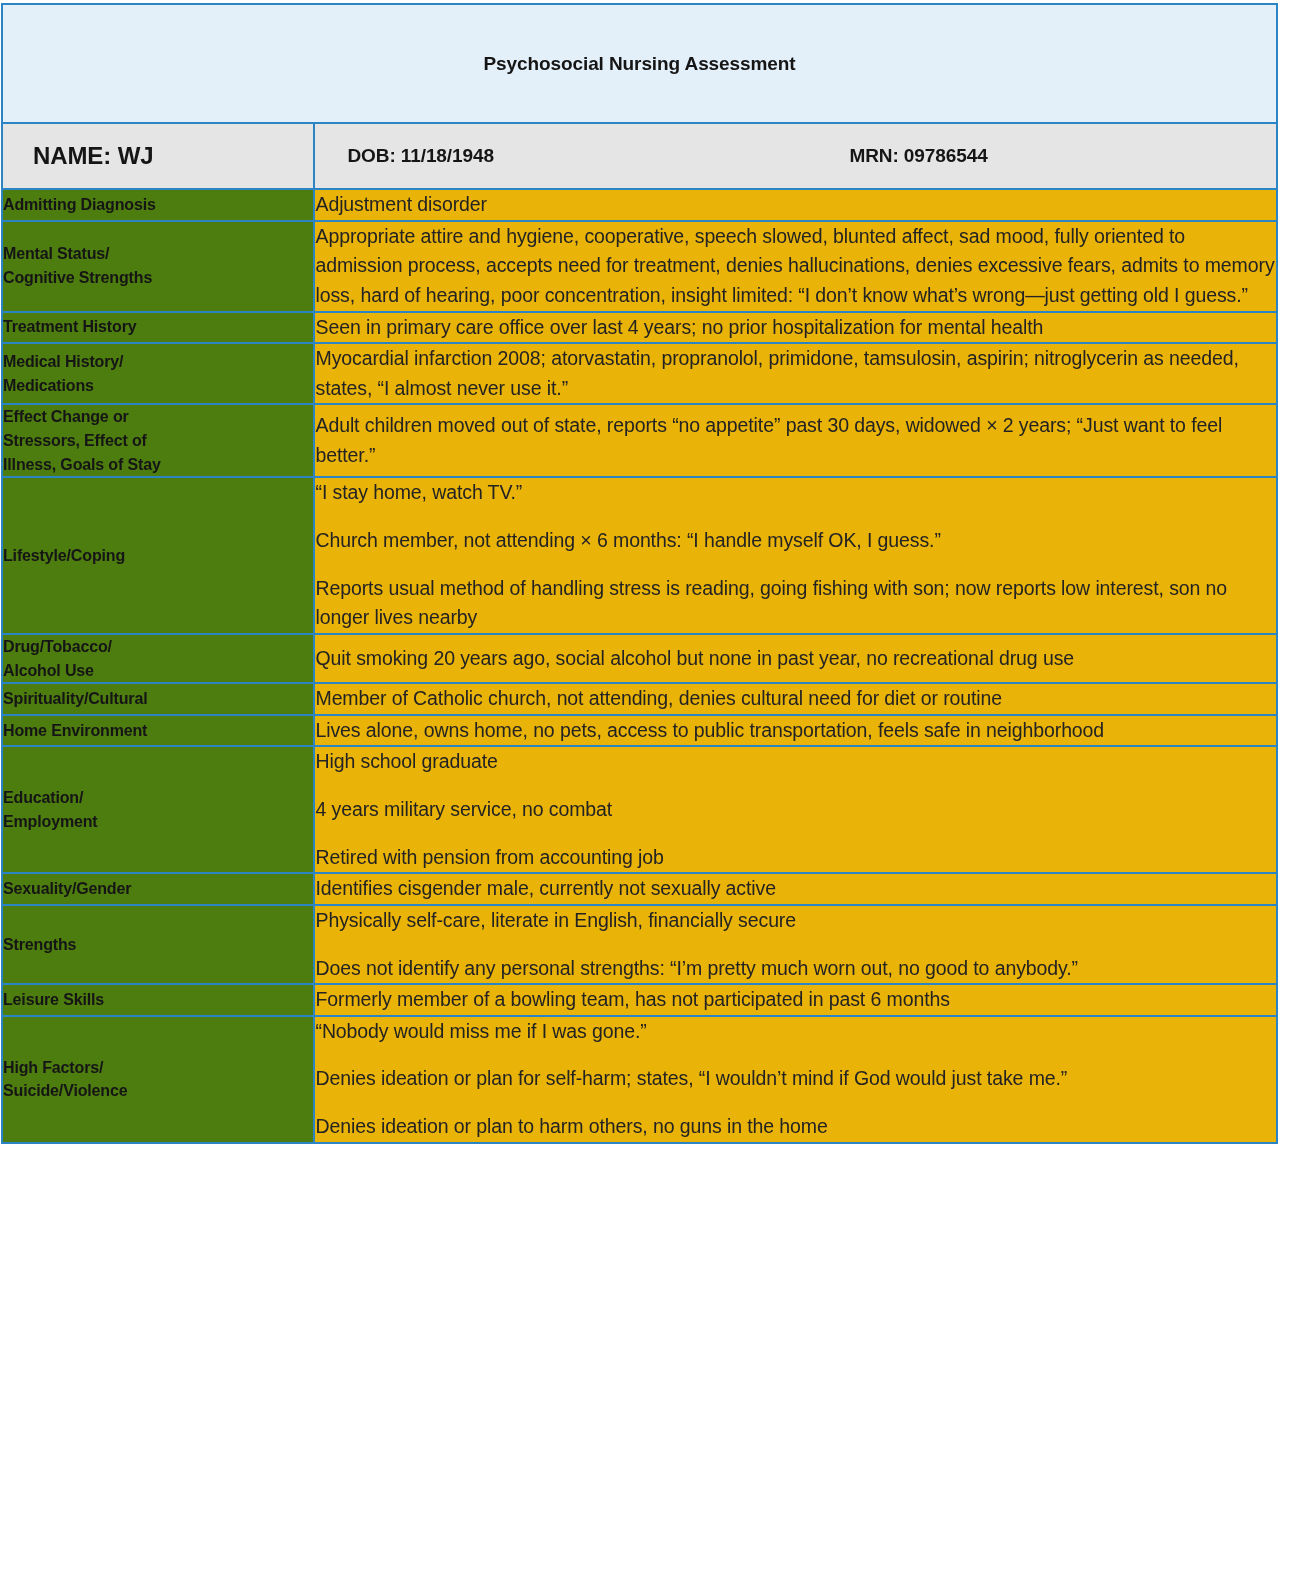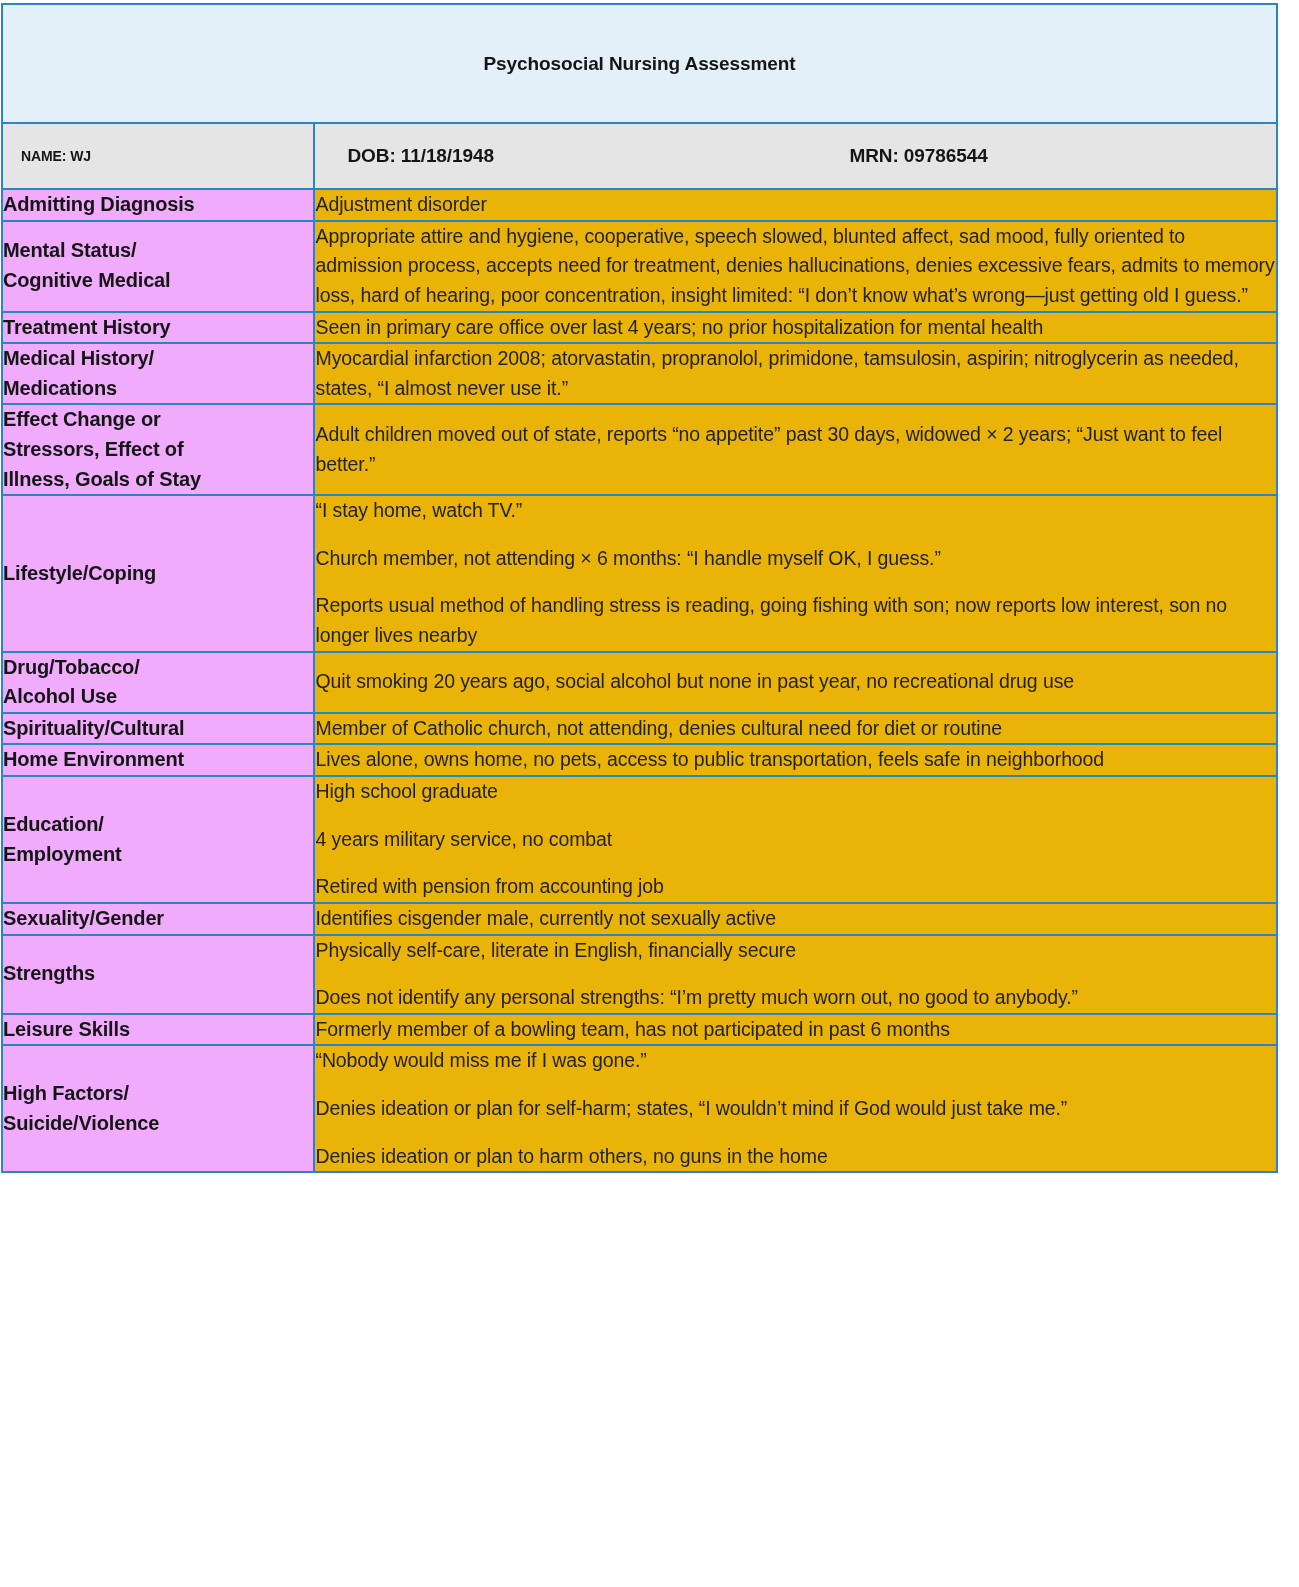--- a/index.html
+++ b/index.html
@@ -51,23 +51,23 @@
     color: #151515;
   }
 
   
   .ident-cell {
     background: #e5e5e5;
     height: 64px;
     vertical-align: middle;
   }
   .ident-name {
-    font-size: 14px;
-    font-weight: bold;
-    padding-left: 18px;
+    font-size: 24px;
+    font-weight: bold;
+    padding-left: 30px;
     color: #151515;
     letter-spacing: -0.1px;
   }
   .ident-right {
     position: relative;
     height: 64px;
   }
   .ident-dob {
     position: absolute;
     left: 32px;
@@ -89,27 +89,27 @@
     color: #151515;
     letter-spacing: -0.1px;
     white-space: nowrap;
     margin-left: 24px;
   }
 
   
   .label-cell {
     width: 312px;
     padding: 14px 10px 14px 30px;
-    font-size: 20px;
+    font-size: 16px;
     font-weight: bold;
     line-height: 1.48;
     color: #151515;
     letter-spacing: -0.15px;
     vertical-align: middle;
-    background: #f0abfc;
+    background: #4d7c0f;
   }
   .value-cell {
     padding: 13px 22px 13px 31px;
     font-size: 19.5px;
     line-height: 1.52;
     color: #232323;
     vertical-align: middle;
     background: #eab308;
     letter-spacing: -0.1px;
   }
@@ -153,21 +153,21 @@
           <td class="label-cell">
             <span class="lbl-line">Admitting Diagnosis</span>
           </td>
           <td class="value-cell">
             <p>Adjustment disorder</p>
           </td>
         </tr>
         <tr>
           <td class="label-cell">
             <span class="lbl-line">Mental Status/</span>
-            <span class="lbl-line">Cognitive Medical</span>
+            <span class="lbl-line">Cognitive Strengths</span>
           </td>
           <td class="value-cell">
             <p>Appropriate attire and hygiene, cooperative, speech slowed, blunted affect, sad mood, fully oriented to admission process, accepts need for treatment, denies hallucinations, denies excessive fears, admits to memory loss, hard of hearing, poor concentration, insight limited: “I don’t know what’s wrong—just getting old I guess.”</p>
           </td>
         </tr>
         <tr>
           <td class="label-cell">
             <span class="lbl-line">Treatment History</span>
           </td>
           <td class="value-cell">

